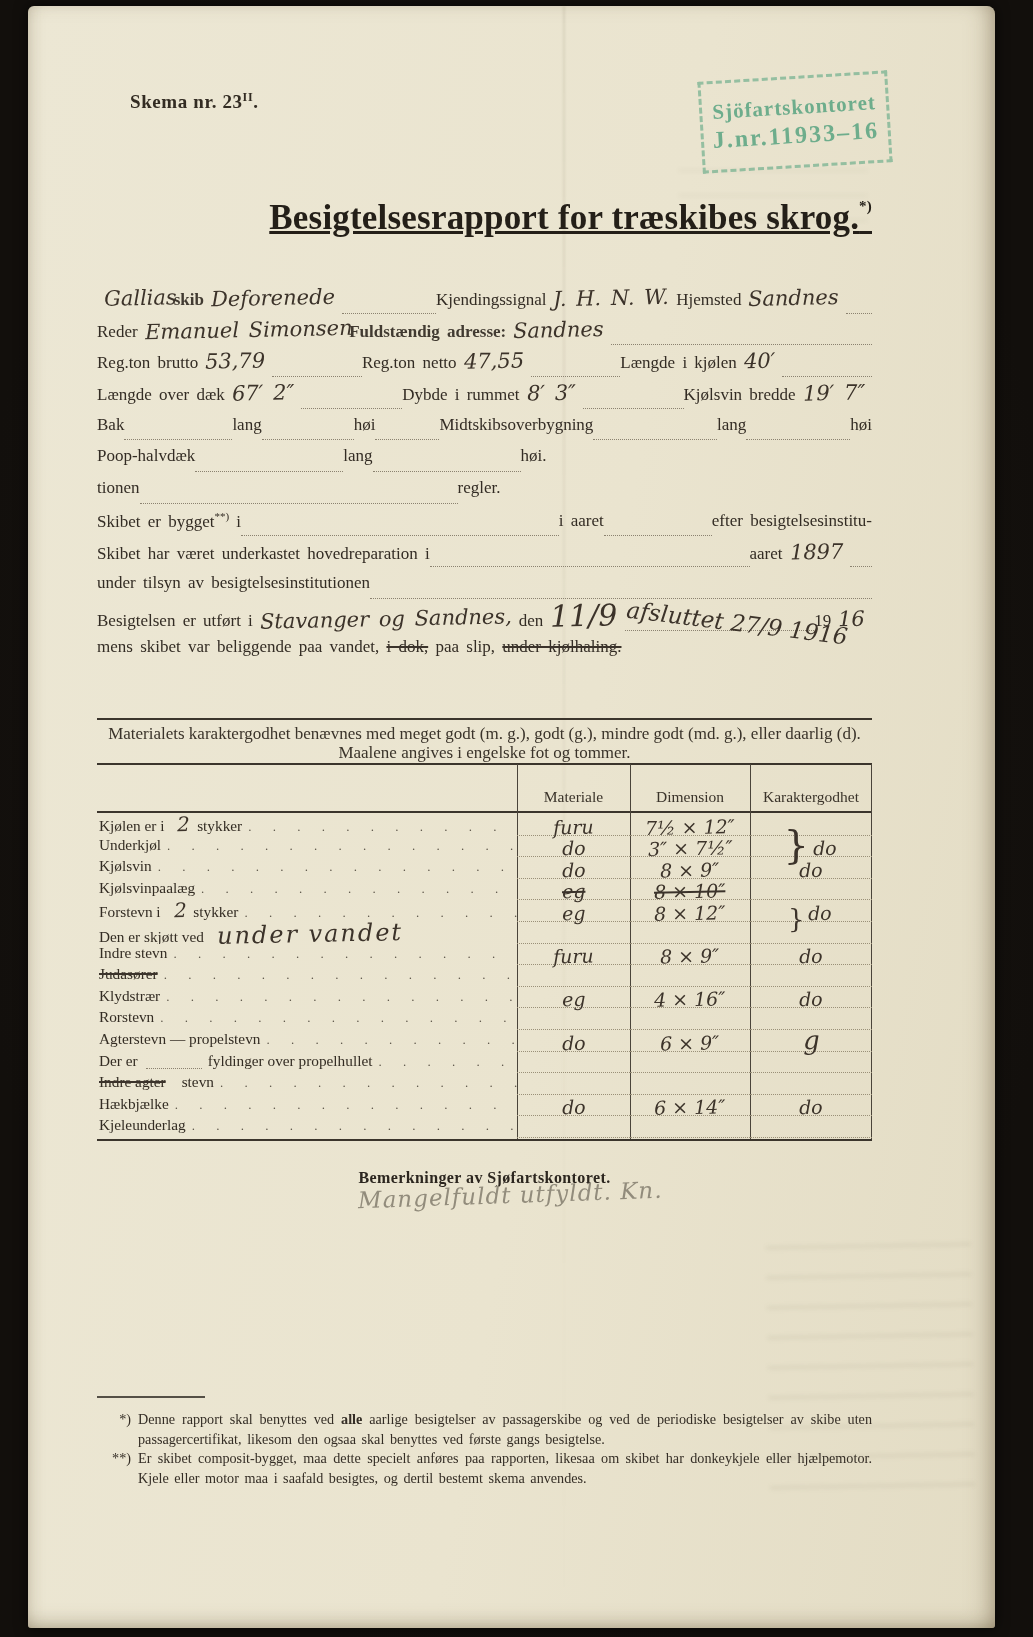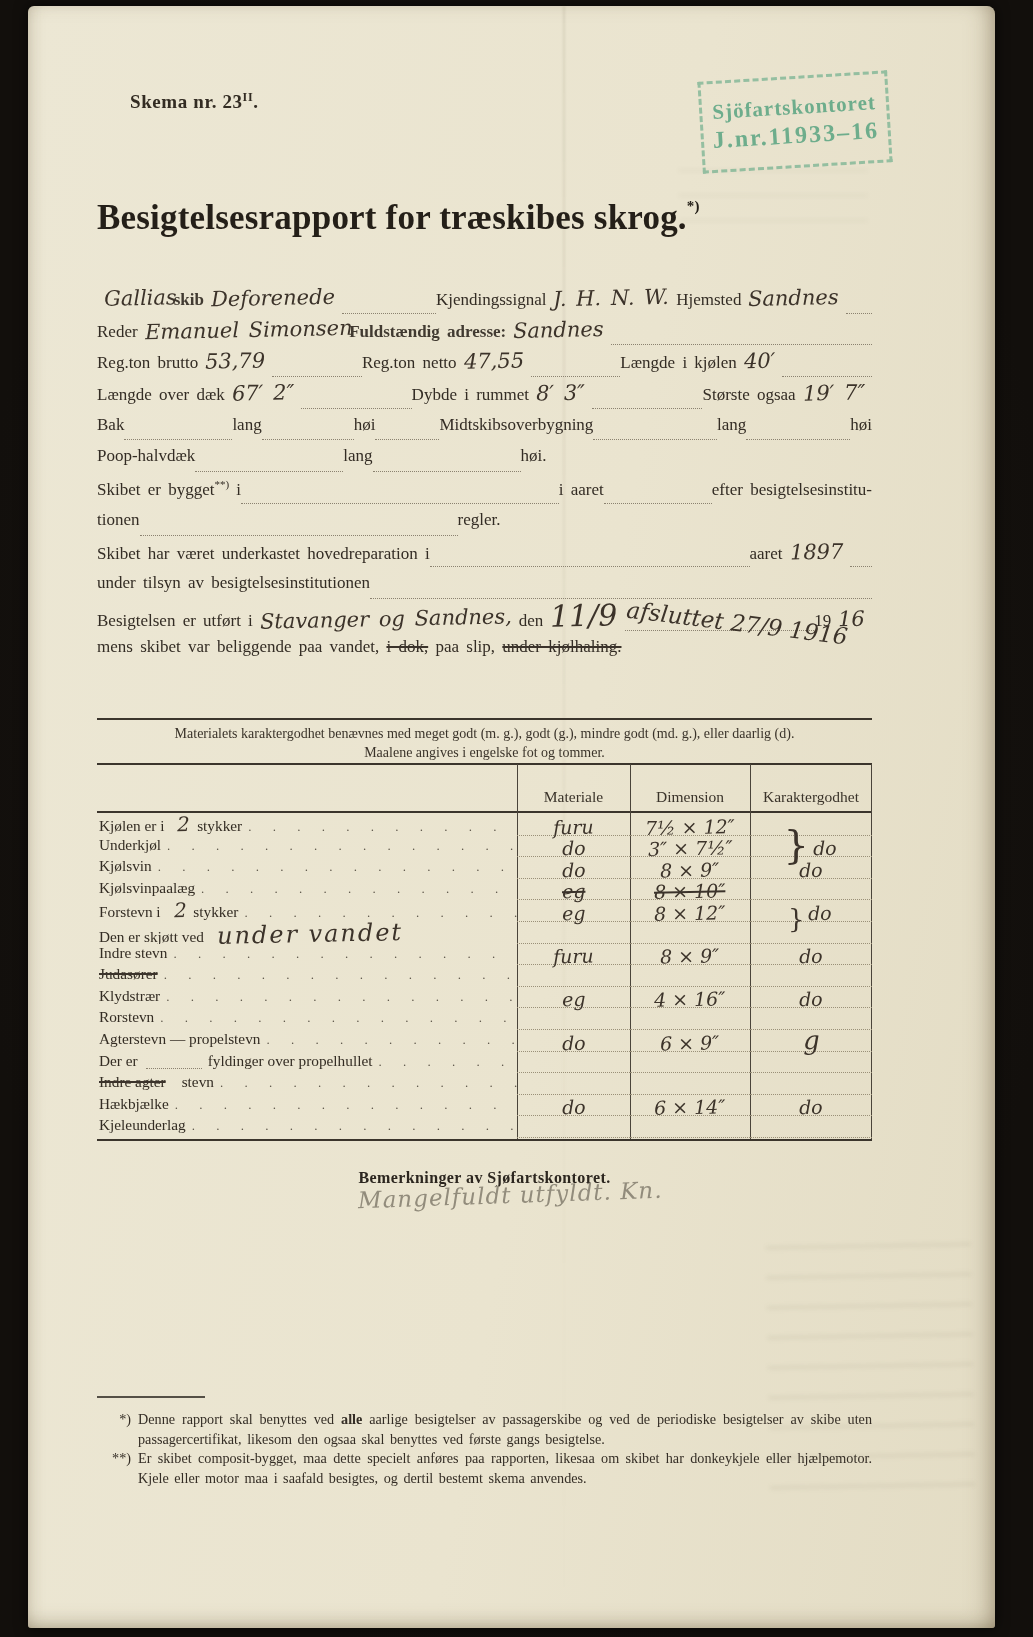--- a/index.html
+++ b/index.html
@@ -42,22 +42,22 @@
     position:absolute; left:672px; top:70px; width:184px; height:86px;
     border:3px dashed rgba(96,168,133,.7); transform:rotate(-3.5deg);
     color:#5ea684; text-align:center; opacity:.88;
     display:flex; flex-direction:column; justify-content:center;
     font-weight:bold;
   }
   .stamp .s1 { font-size:21px; letter-spacing:1px; }
   .stamp .s2 { font-size:24px; letter-spacing:2px; margin-top:2px; }
 
   
-  .title { position:absolute; left:69px; top:192px; width:775px; text-align:left;
-    font-size:35px; font-weight:bold; color:#241f18; letter-spacing:.2px; }
+  .title { position:absolute; left:69px; top:192px; width:775px; text-align:right;
+    font-size:35px; font-weight:bold; color:#241f18; letter-spacing:.2px;text-decoration:underline; }
   .title sup { font-size:15px; vertical-align:18px; }
 
   
   .form { position:absolute; left:69px; top:282px; width:775px; font-size:17px; color:#332c24; }
   .fline { display:flex; align-items:baseline; height:31.7px; white-space:nowrap; word-spacing:3px; }
   .p { flex:0 0 auto; }
   .dl { border-bottom:1px dotted #8b8270; align-self:flex-end; margin-bottom:6px; flex:0 0 auto; }
   .dl.grow { flex:1 1 auto; }
   .hw { font-family:"DejaVu Serif", serif; font-style:italic; color:#3c332a;
     font-size:21px; margin:0 7px; display:inline-block; transform:rotate(-1.2deg); line-height:1; }
@@ -65,21 +65,21 @@
   .hw.big { font-size:30px; margin-top:-4px; }
   .pen-strike { text-decoration:line-through; text-decoration-thickness:2px; text-decoration-color:#3b332b; }
   .overlap { margin-left:-10px; opacity:.92;font-weight:bold; }
   .afsluttet { position:absolute; left:598px; top:604px; transform:rotate(7deg);
     font-family:"DejaVu Serif", serif; font-style:italic; font-size:23px; color:#3c332a; white-space:nowrap; }
 
   
   .tablewrap { position:absolute; left:69px; top:712px; width:775px; height:424px; font-size:15.3px; }
   .rule { position:absolute; left:0; width:775px; height:2px; background:#3b352c; }
   .mat-note { position:absolute; top:6px; left:0; width:100%; text-align:center;
-    font-size:14px; line-height:19px; color:#3a332a; }
+    font-size:17px; line-height:19px; color:#3a332a; }
   .th { position:absolute; display:flex; align-items:center; justify-content:center;
     height:64px; top:47px; font-size:15.5px; color:#3a332a; }
   .vline { position:absolute; width:1px; background:#4a443a; top:46px; height:376px; }
   .trows { position:absolute; left:0; top:96px; width:775px; }
   .trow { display:flex; height:21.6px; align-items:stretch; }
   .tlabel { width:420px; display:flex; align-items:baseline; white-space:nowrap;
     overflow:hidden; padding-left:2px; box-sizing:border-box; }
   .plabel { margin-right:6px; }
   .ldots { flex:1; overflow:hidden; white-space:nowrap; color:#46403625; color:#463f35; font-size:13px;
     letter-spacing:9px; opacity:.85; align-self:baseline; }
@@ -156,21 +156,21 @@
       <span class="hw">40′</span>
       <span class="dl grow"></span>
     </div>
     <div class="fline">
       <span class="p">Længde over dæk</span>
       <span class="hw">67′ 2″</span>
       <span class="dl grow"></span>
       <span class="p">Dybde i rummet</span>
       <span class="hw">8′ 3″</span>
       <span class="dl grow"></span>
-      <span class="p">Største ogsaa</span>
+      <span class="p">Kjølsvin bredde</span>
       <span class="hw">19′ 7″</span>
     </div>
     <div class="fline">
       <span class="p">Bak</span>
       <span class="dl" style="width:108px"></span>
       <span class="p">lang</span>
       <span class="dl" style="width:92px"></span>
       <span class="p">høi</span>
       <span class="dl" style="width:64px"></span>
       <span class="p">Midtskibsoverbygning</span>
@@ -180,30 +180,30 @@
       <span class="p">høi</span>
     </div>
     <div class="fline">
       <span class="p">Poop-halvdæk</span>
       <span class="dl" style="width:148px"></span>
       <span class="p">lang</span>
       <span class="dl" style="width:148px"></span>
       <span class="p">høi.</span>
     </div>
     <div class="fline">
+      <span class="p">tionen</span>
+      <span class="dl" style="width:318px"></span>
+      <span class="p">regler.</span>
+    </div>
+    <div class="fline">
       <span class="p"><span>Skibet er bygget</span><sup style="font-size:11px">**)</sup>&nbsp;<span>i</span></span>
       <span class="dl grow"></span>
       <span class="p">i aaret</span>
       <span class="dl" style="width:108px"></span>
       <span class="p">efter  besigtelsesinstitu-</span>
-    </div>
-    <div class="fline">
-      <span class="p">tionen</span>
-      <span class="dl" style="width:318px"></span>
-      <span class="p">regler.</span>
     </div>
     <div class="fline">
       <span class="p">Skibet har været underkastet hovedreparation i</span>
       <span class="dl grow"></span>
       <span class="p">aaret</span>
       <span class="hw">1897</span>
       <span class="dl" style="width:22px"></span>
     </div>
     <div class="fline">
       <span class="p">under tilsyn av besigtelsesinstitutionen</span>

